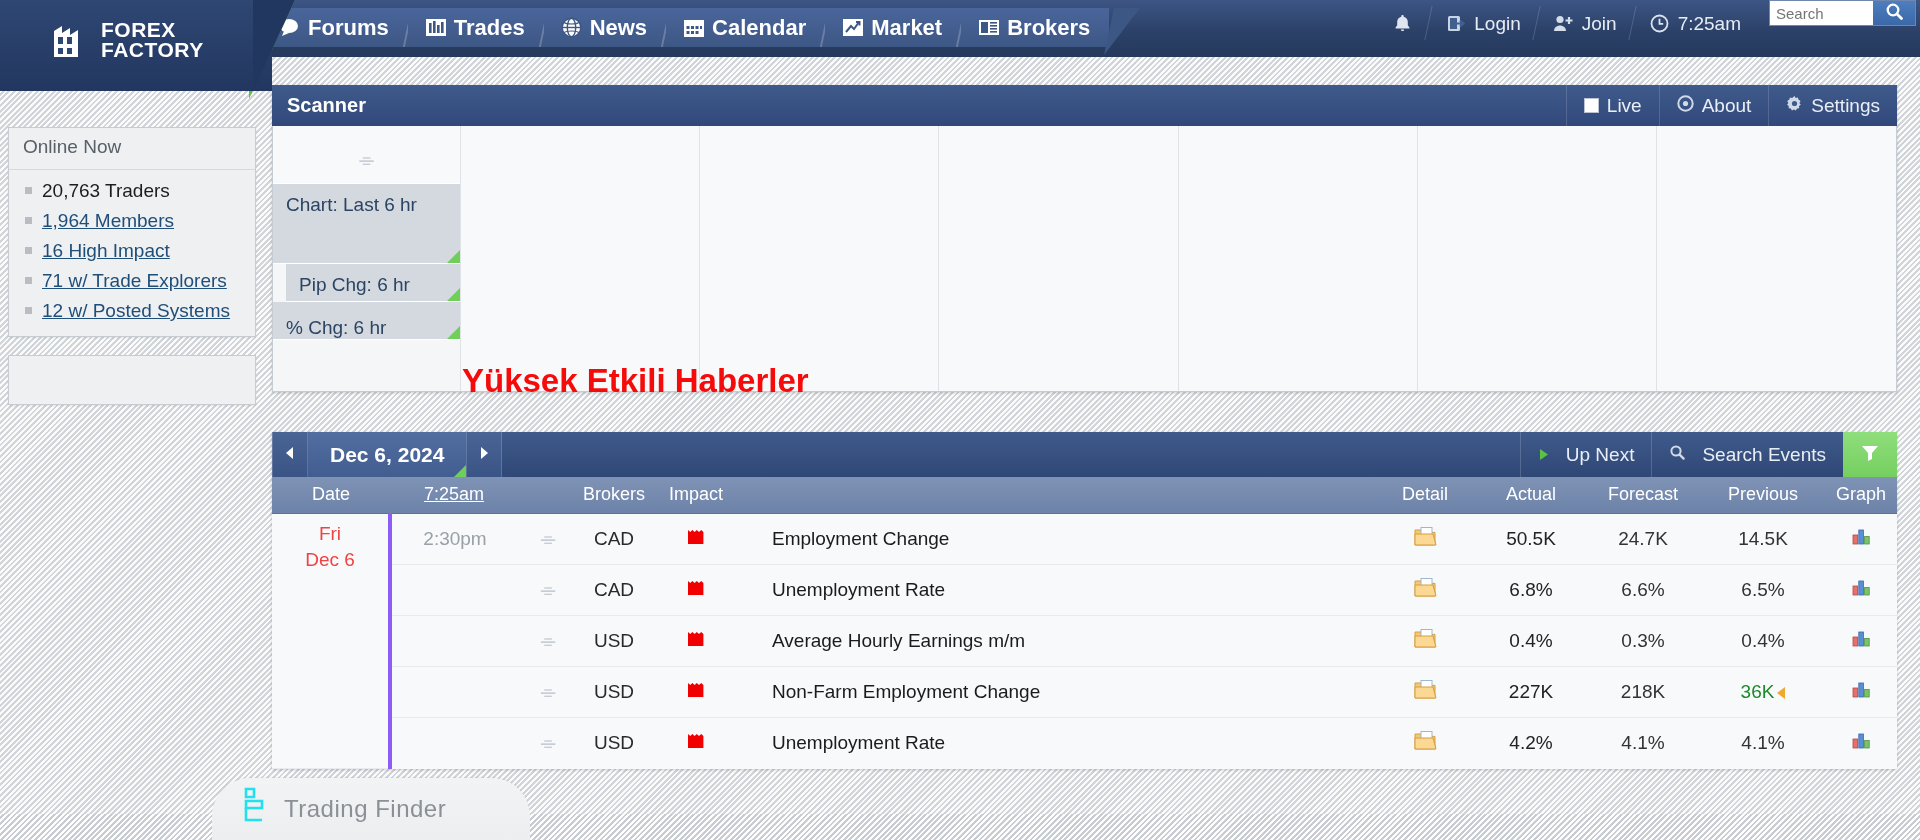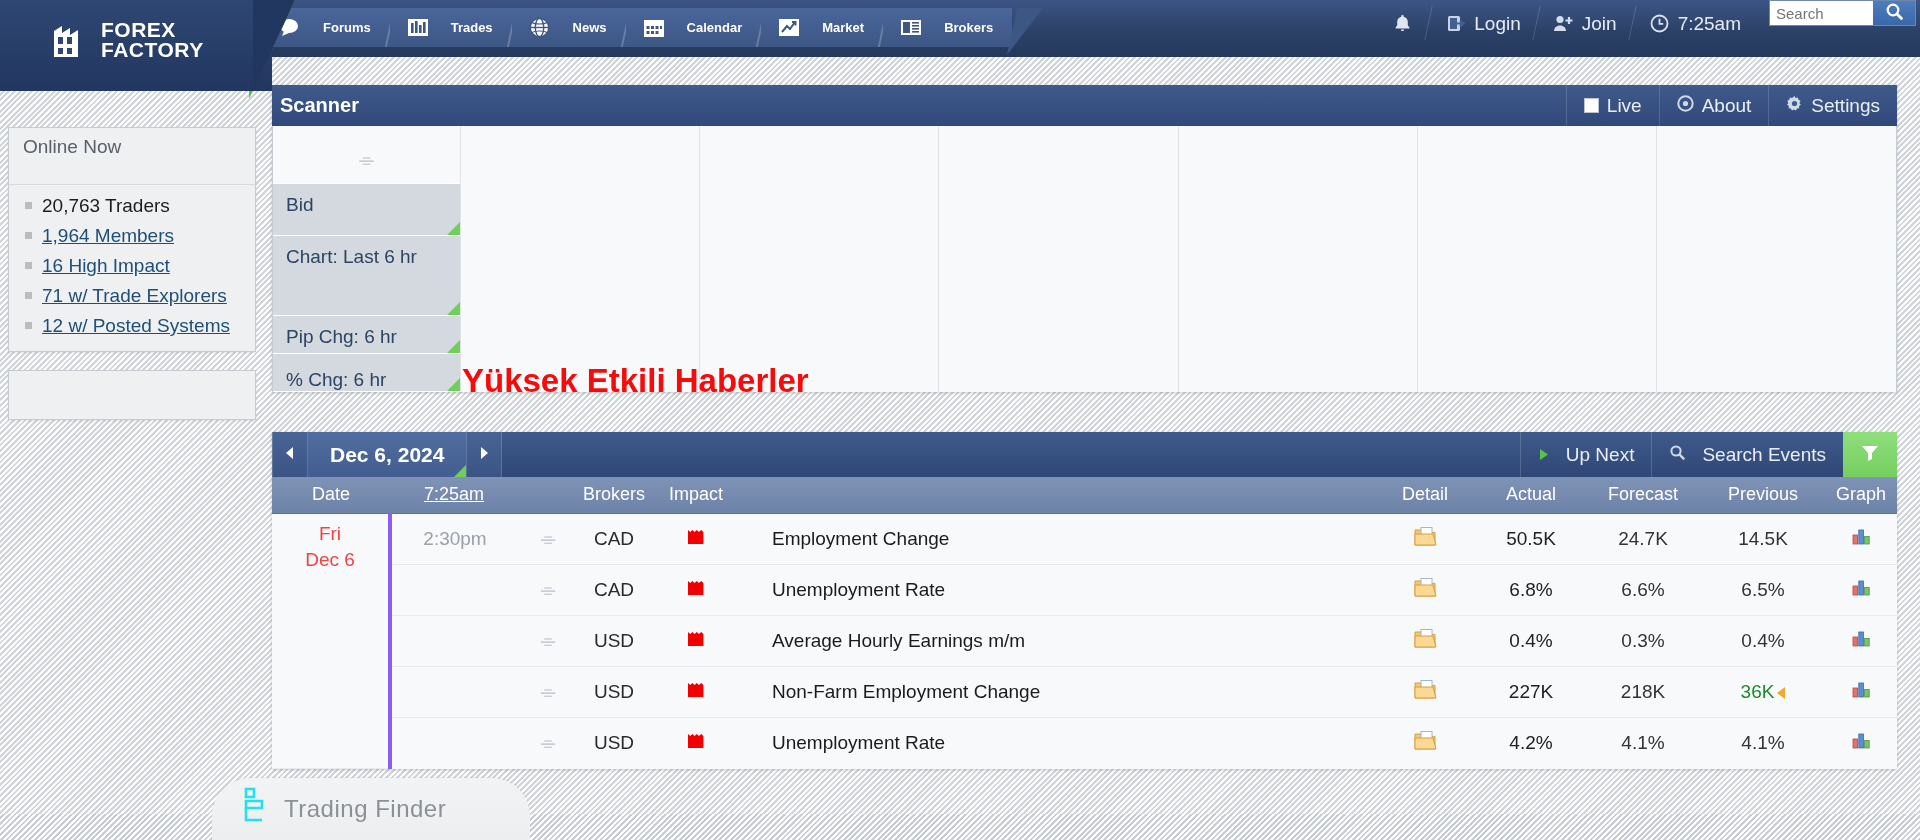--- a/index.html
+++ b/index.html
@@ -66,23 +66,23 @@
     color: #ffffff; font-weight: bold; font-size: 21px;
     line-height: 20px; letter-spacing: 0.5px;
   }
 
   .navitems {
     position: absolute; left: 262px; top: 0;
     height: 47px; display: flex; align-items: stretch;
   }
   .navitem {
     position: relative;
-    display: flex; align-items: center; gap: 22px;
+    display: flex; align-items: center; gap: 7px;
     padding: 0 19px 0 17px;
-    color: #ffffff; font-size: 13px; font-weight: bold;
+    color: #ffffff; font-size: 22px; font-weight: bold;
     background: linear-gradient(to bottom, #4a659a 0%, #3d5785 100%);
     cursor: pointer;
     white-space: nowrap;
     margin-top: 8px;
   }
   .navitem::after {
     content: ""; position: absolute; right: -1px; top: 0;
     width: 2px; height: 100%;
     background: rgba(255,255,255,0.22);
     transform: skewX(-12deg);
@@ -146,21 +146,21 @@
     position: absolute; left: 8px; top: 127px;
     width: 248px;
     z-index: 10;
   }
   .side-panel {
     background: #eef0f2;
     border: 1px solid #c7ccd2;
     box-shadow: 0 1px 2px rgba(0,0,0,0.09);
   }
   .side-head {
-    padding: 8px 14px 26px;
+    padding: 8px 14px 11px;
     font-size: 19px; color: #5a6068;
     border-bottom: 1px solid #d6dadf;
     background: #eef0f2;
   }
   .side-list { padding: 6px 0 10px 0; }
   .side-li {
     display: flex; align-items: baseline; gap: 10px;
     padding: 4px 14px 4px 16px;
     font-size: 19px; color: #1d1d1d;
   }
@@ -183,21 +183,21 @@
   .scanner {
     position: absolute; left: 272px; top: 85px;
     width: 1625px;
     z-index: 12;
     box-shadow: 0 1px 3px rgba(0,0,0,0.18);
   }
   .scanner-head {
     height: 41px;
     background: linear-gradient(to bottom, #3f5a8c 0%, #31497a 100%);
     display: flex; align-items: center; justify-content: space-between;
-    padding-left: 8px;
+    padding-left: 15px;
   }
   .scanner-title {
     color: #ffffff; font-size: 20px; font-weight: bold;
   }
   .scanner-tools { display: flex; align-items: stretch; height: 41px; }
   .stool {
     display: flex; align-items: center; gap: 8px;
     padding: 0 17px;
     color: #eaeff7; font-size: 19px;
     cursor: pointer;
@@ -578,29 +578,25 @@
         </span>
         <span>Settings</span>
       </div>
     </div>
   </div>
   <div class="scanner-grid" id="scanner-holder">
       <div class="sg-col sg-labels">
         <div class="sg-cell blank" style="height: 58px;">
           <span class="spk">⌯</span>
         </div>
-        <div class="sg-cell" style="height: 52px;">
-          <span>Bid</span>
-          <span class="corner"></span>
-        </div>
         <div class="sg-cell" style="height: 80px;">
           <span>Chart: Last 6 hr</span>
           <span class="corner"></span>
         </div>
-        <div class="sg-cell" style="height: 38px;">
+        <div class="sg-cell" style="height: 38px; margin-left: 13px;">
           <span>Pip Chg: 6 hr</span>
           <span class="corner"></span>
         </div>
         <div class="sg-cell" style="height: 38px; align-items: flex-end;">
           <span>% Chg: 6 hr</span>
           <span class="corner"></span>
         </div>
       </div>
       <div class="sg-col" style="background: rgb(247, 249, 251);"></div>
       <div class="sg-col" style="background: rgb(247, 249, 251);"></div>

